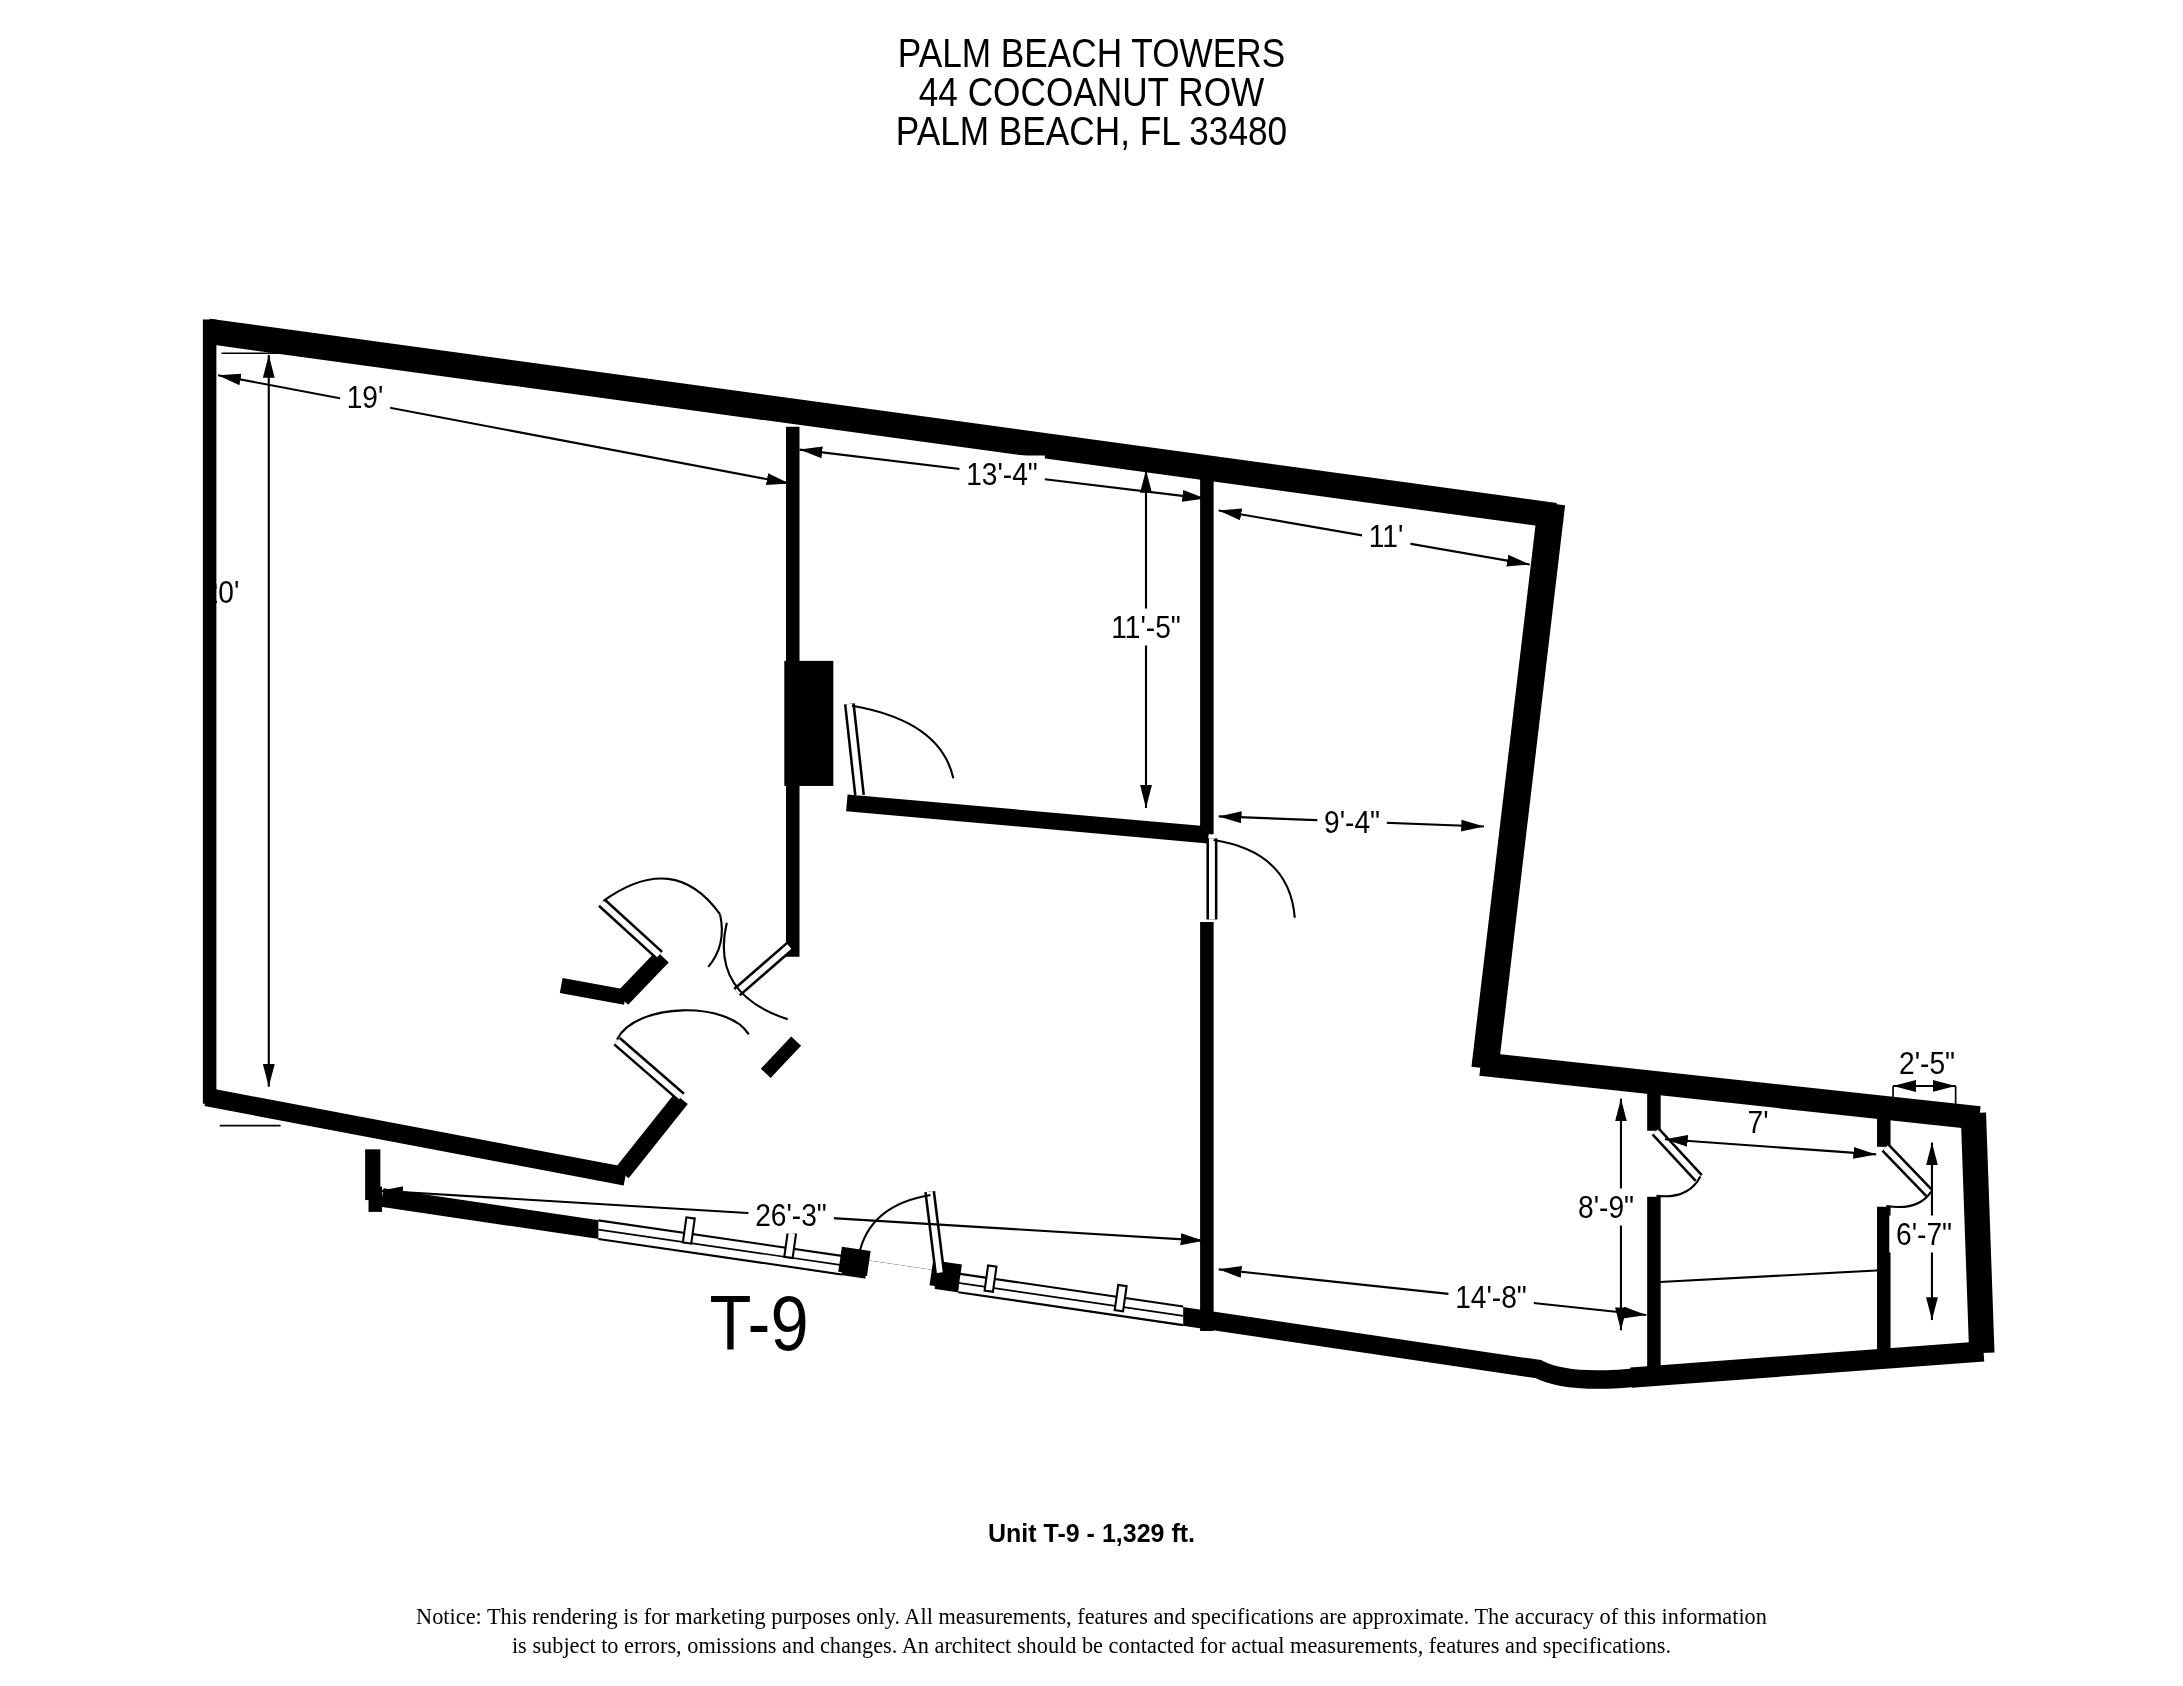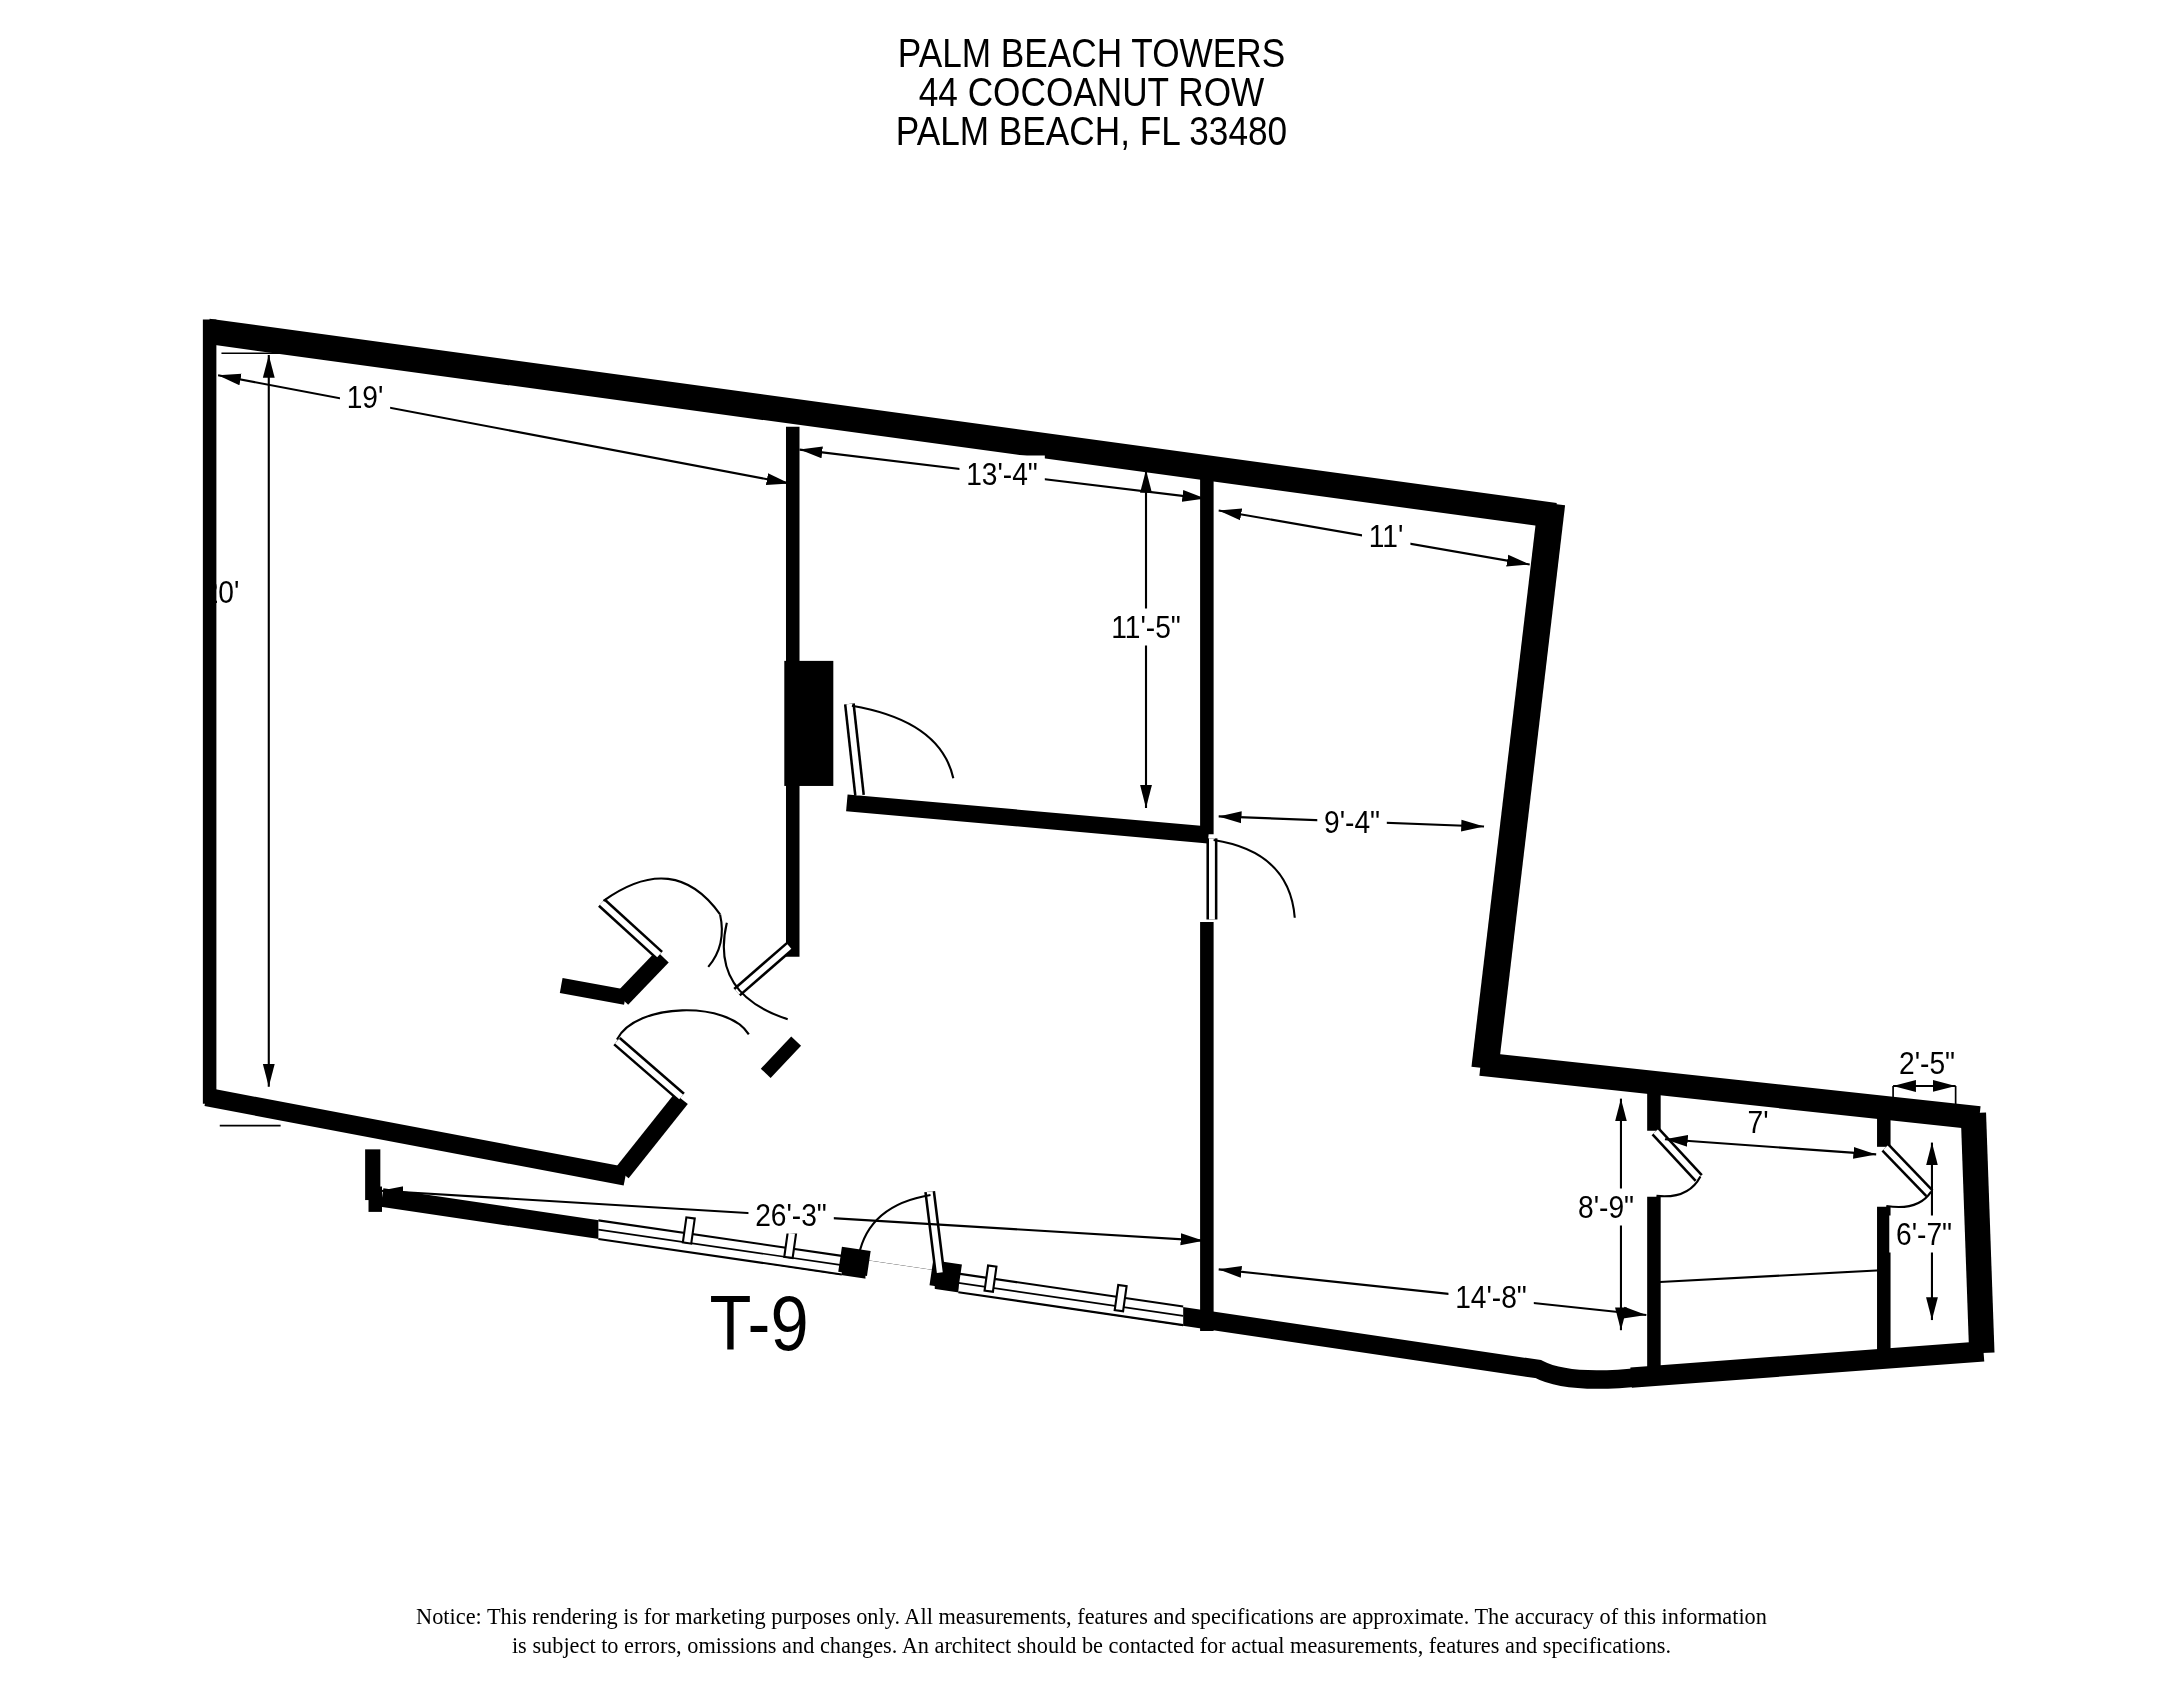--- a/index.html
+++ b/index.html
@@ -157,17 +157,18 @@
   <div class="dim bg" style="left:1352px;top:822px">9'-4"</div>
   <div class="dim bg" style="left:791px;top:1215px">26'-3"</div>
   <div class="dim bg" style="left:1491px;top:1297px">14'-8"</div>
   <div class="dim bg" style="left:1606px;top:1207px">8'-9"</div>
   <div class="dim" style="left:1758px;top:1122px">7'</div>
   <div class="dim" style="left:1927px;top:1063px">2'-5"</div>
   <div class="dim bg" style="left:1924px;top:1234px">6'-7"</div>
 
   <div class="unit-big" style="left:759px;top:1323px">T-9</div>
 
+  <div class="summary">Unit T-9 - 1,329 ft.</div>
   <div class="notice" style="top:1604px">Notice: This rendering is for marketing purposes only. All measurements, features and specifications are approximate. The accuracy of this information</div>
   <div class="notice" style="top:1633px">is subject to errors, omissions and changes. An architect should be contacted for actual measurements, features and specifications.</div>
 
 </div>
 
 
 </body></html>

